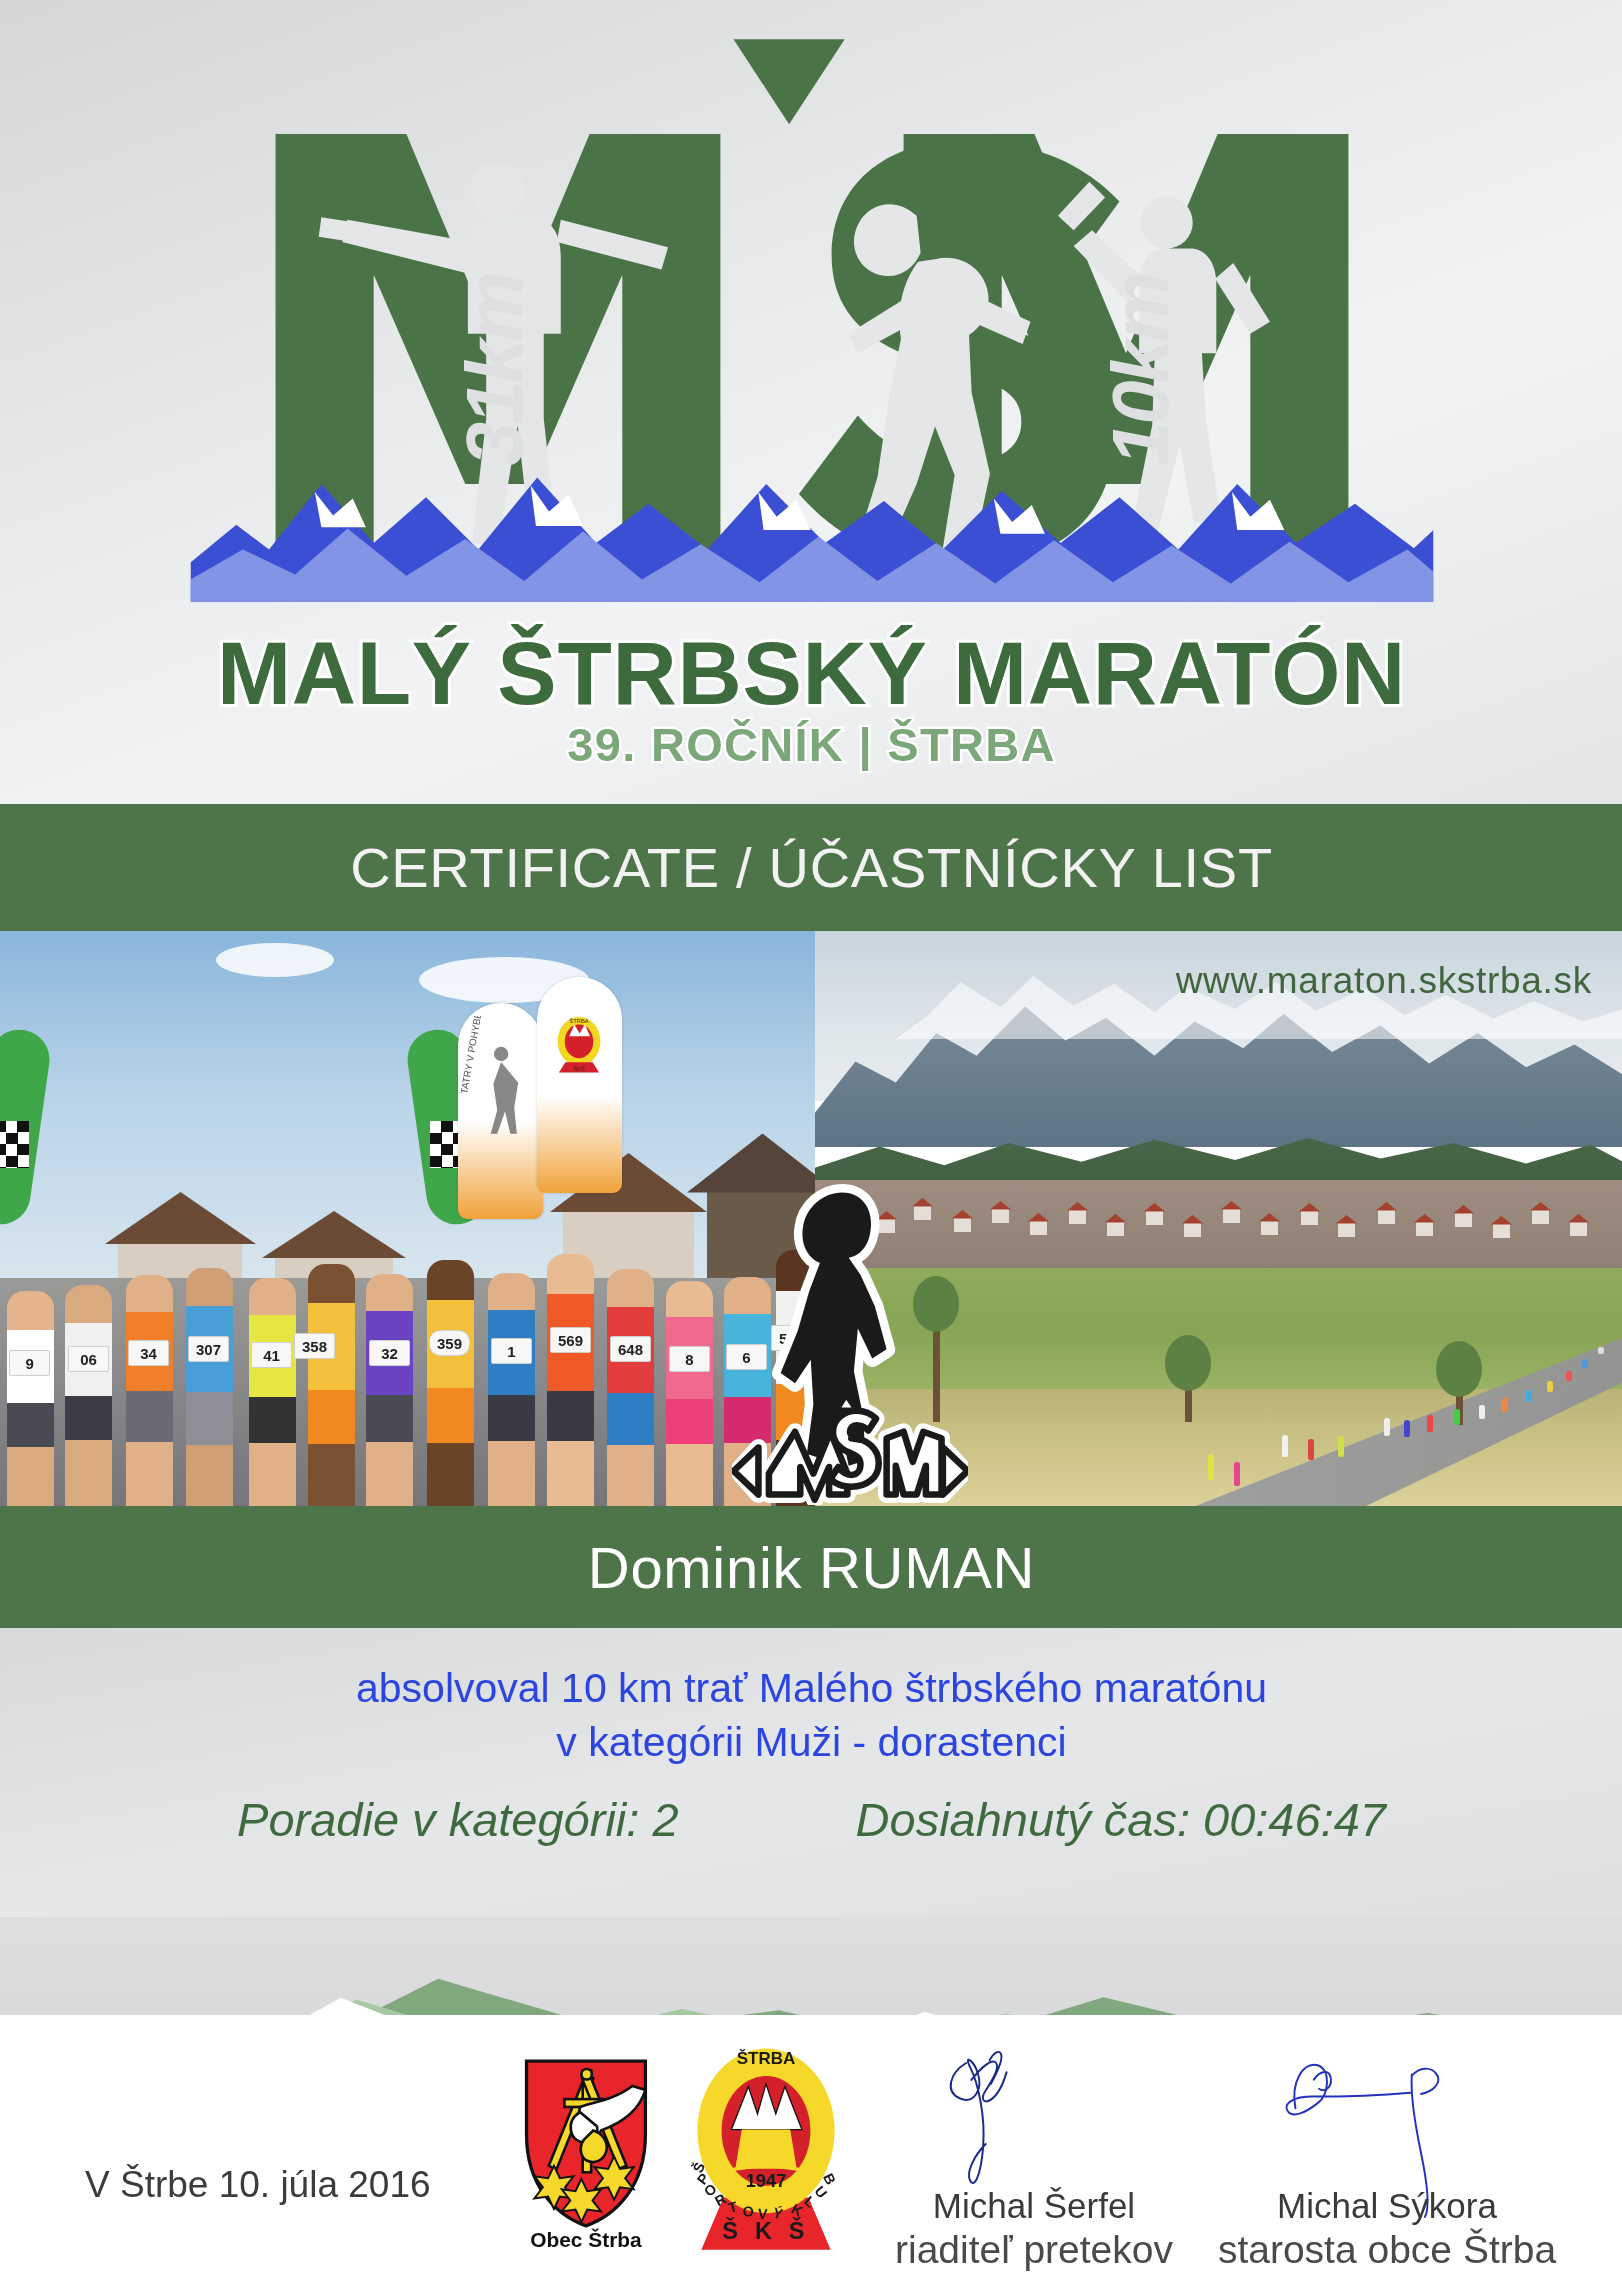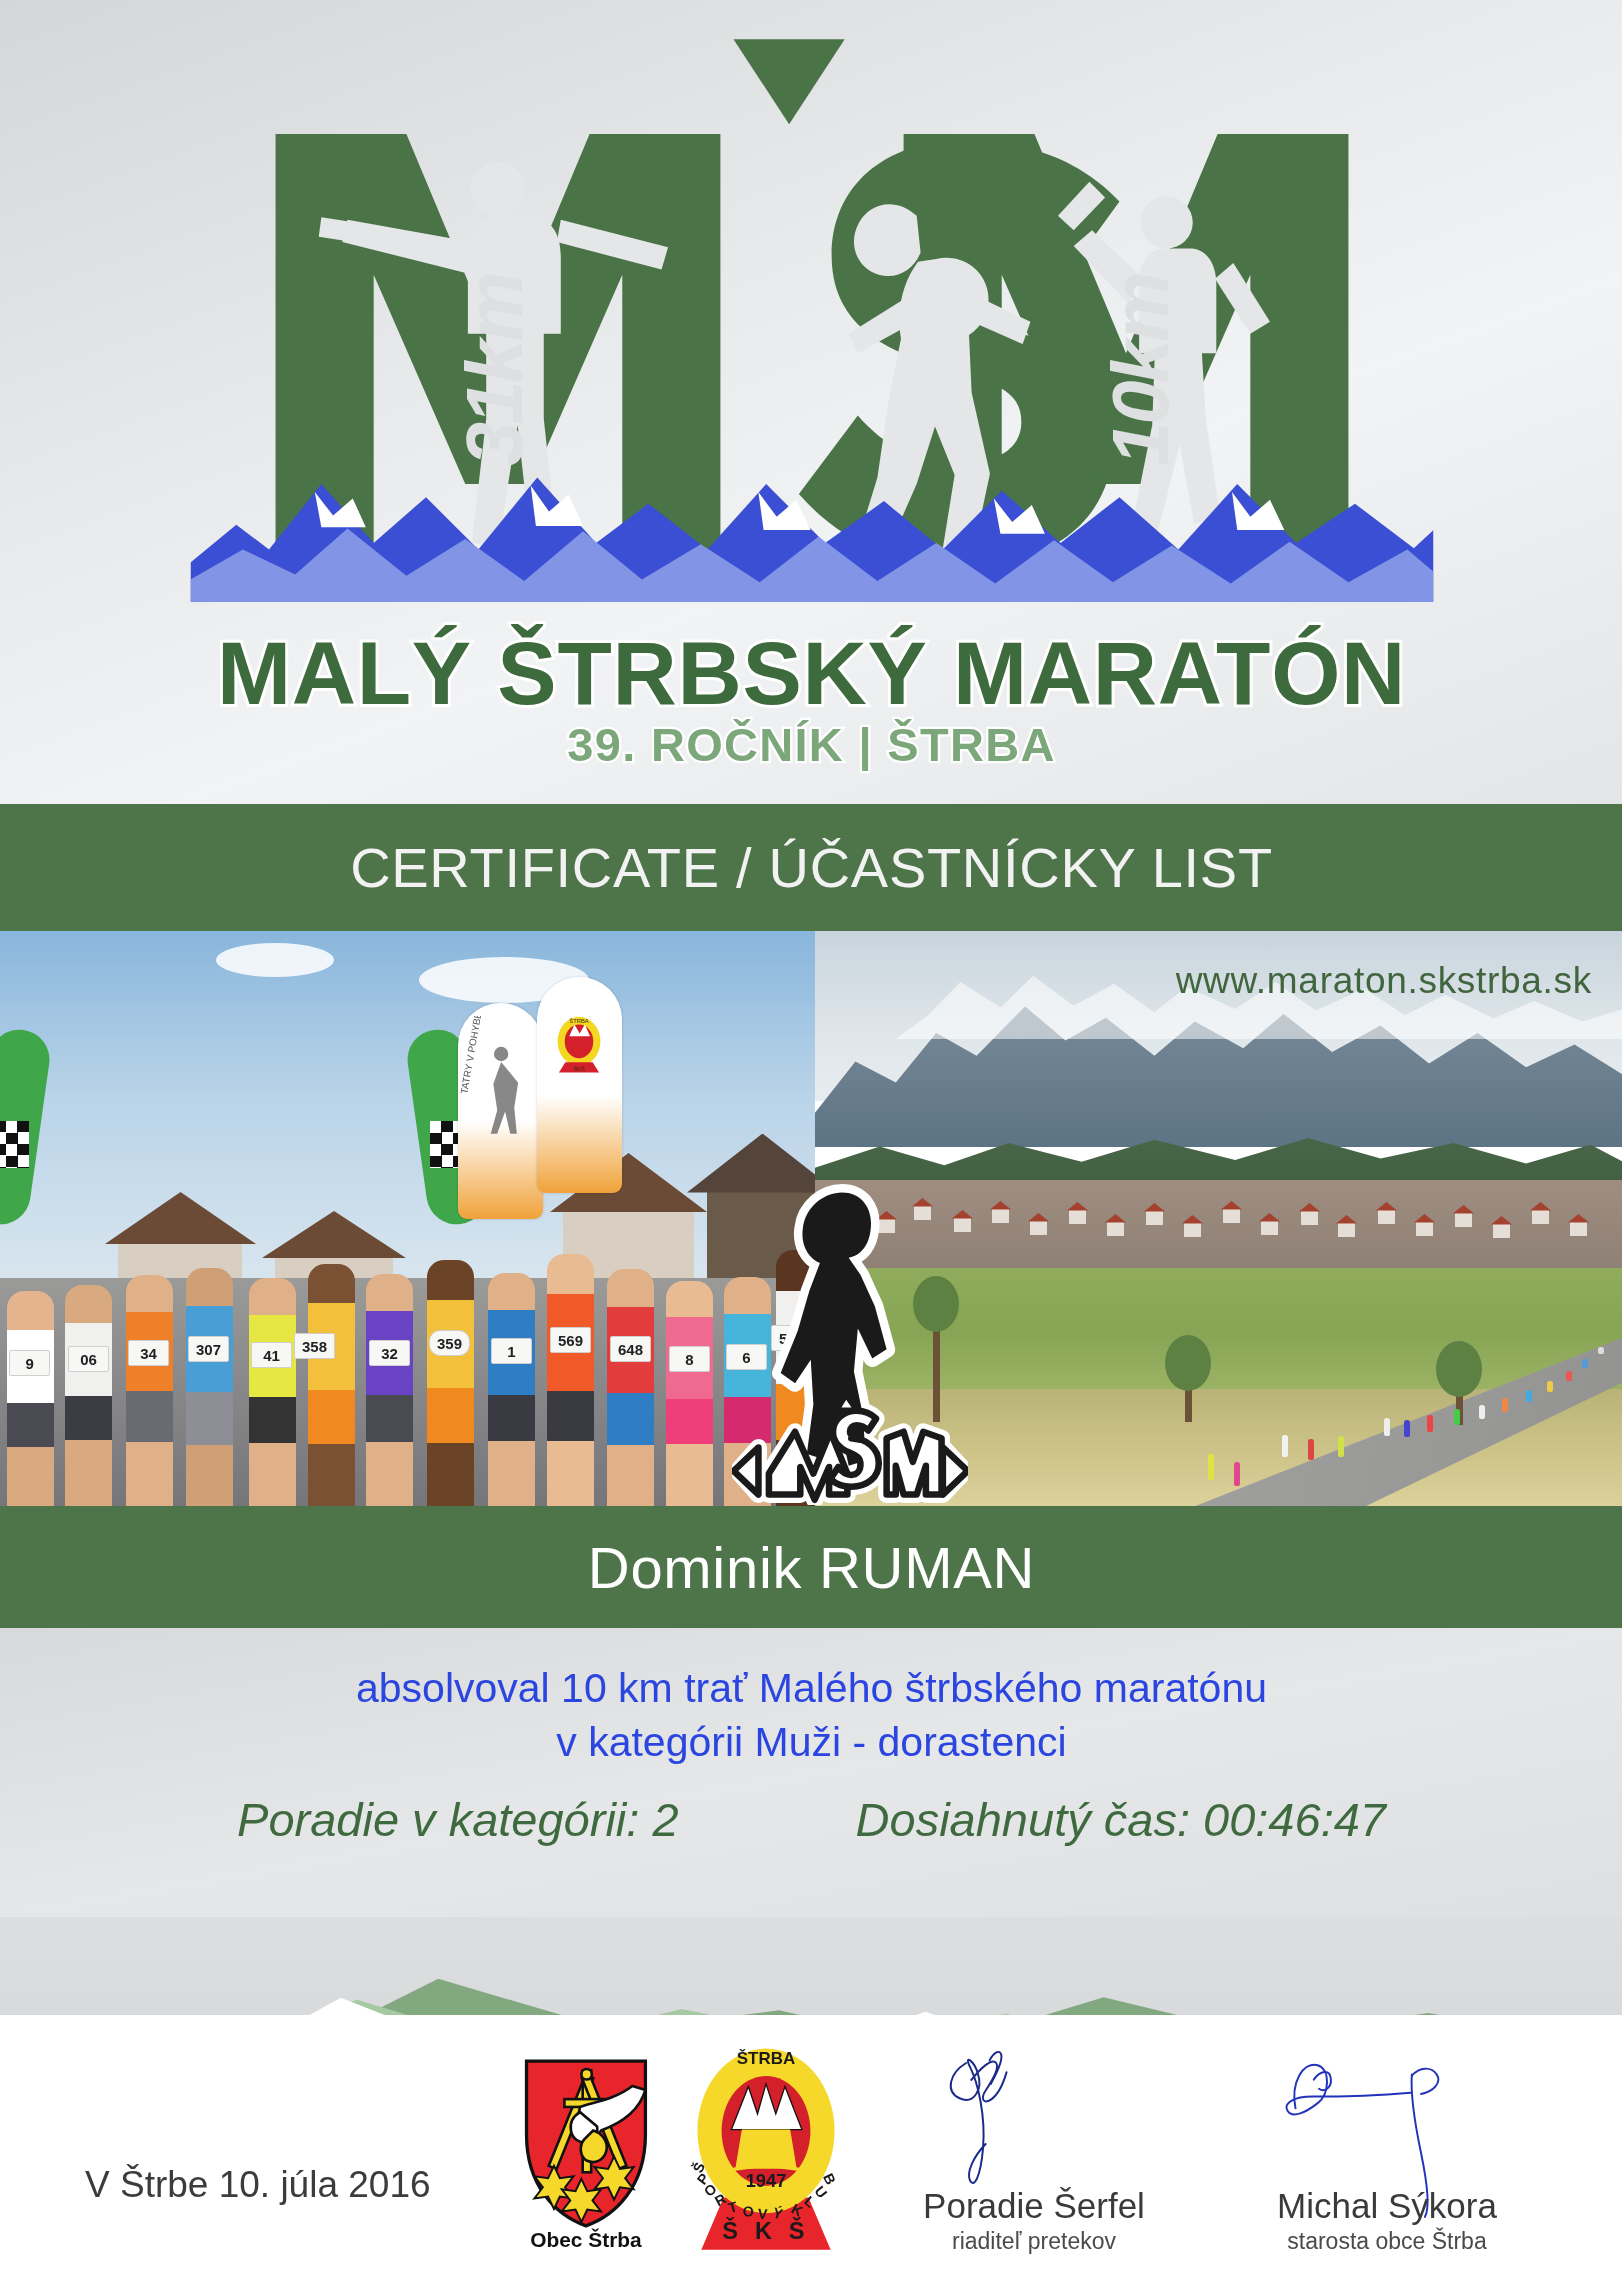--- a/index.html
+++ b/index.html
@@ -334,21 +334,21 @@
   .sig-col { position:absolute; width: 366px; text-align:center; }
   .sig-1 { left: 851px; top: 34px; }
   .sig-2 { left: 1204px; top: 34px; }
   .sig-svg { position:absolute; left:50%; transform:translateX(-50%); top:-6.5px; }
   .sig-name {
     position:absolute; left:0; right:0; top: 137px;
     font-size: 35px; color:#3a3a3a; white-space:nowrap;
   }
   .sig-role {
     position:absolute; left:0; right:0; top: 179px;
-    font-size: 23px; color:#4a4a4a; white-space:nowrap;
+    font-size: 39px; color:#4a4a4a; white-space:nowrap;
   }
 </style>
 </head>
 <body>
 
 <div class="page">
 
   <div class="top-area">
 
     <div class="logo-wrap">
@@ -713,21 +713,21 @@
       <svg class="sig-svg" width="222" height="151" viewBox="0 0 340 230">
         <g fill="none" stroke="#1a2a8a" stroke-width="3" stroke-linecap="round">
           <path d="M66 30 C40 46 34 74 56 84 C78 94 92 70 84 46
                    C78 26 62 16 72 36 C84 60 96 110 92 160
                    C88 206 78 222 72 210 C66 198 78 172 96 154"></path>
           <path d="M74 56 C90 36 106 22 112 30 C118 38 104 60 96 72
                    C88 84 92 94 104 86 C116 78 124 58 128 44"></path>
           <path d="M102 26 C108 14 118 8 120 18 C122 30 110 50 104 62"></path>
         </g>
       </svg>
-      <div class="sig-name">Poradie Šerfel</div>
+      <div class="sig-name">Michal Šerfel</div>
       <div class="sig-role">riaditeľ pretekov</div>
     </div>
 
     <div class="sig-col sig-2">
       <svg class="sig-svg" width="262" height="183" viewBox="0 0 400 280">
         <g fill="none" stroke="#2233bb" stroke-width="3" stroke-linecap="round">
           <path d="M60 100 C52 60 72 28 94 34 C114 40 112 78 94 92
                    C76 106 56 116 48 104 C40 92 58 82 86 82
                    C130 82 190 80 236 76"></path>
           <path d="M88 56 C98 42 112 40 114 54 C116 68 104 76 96 70"></path>

